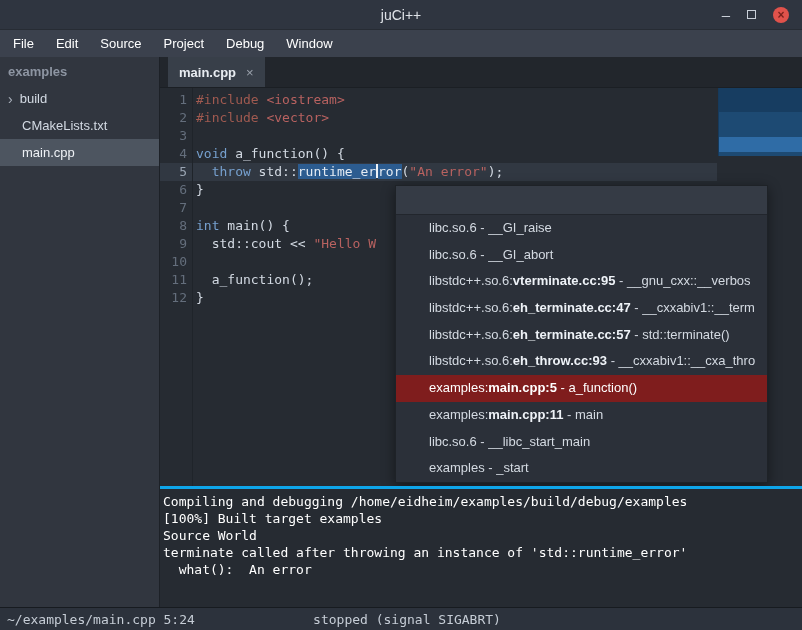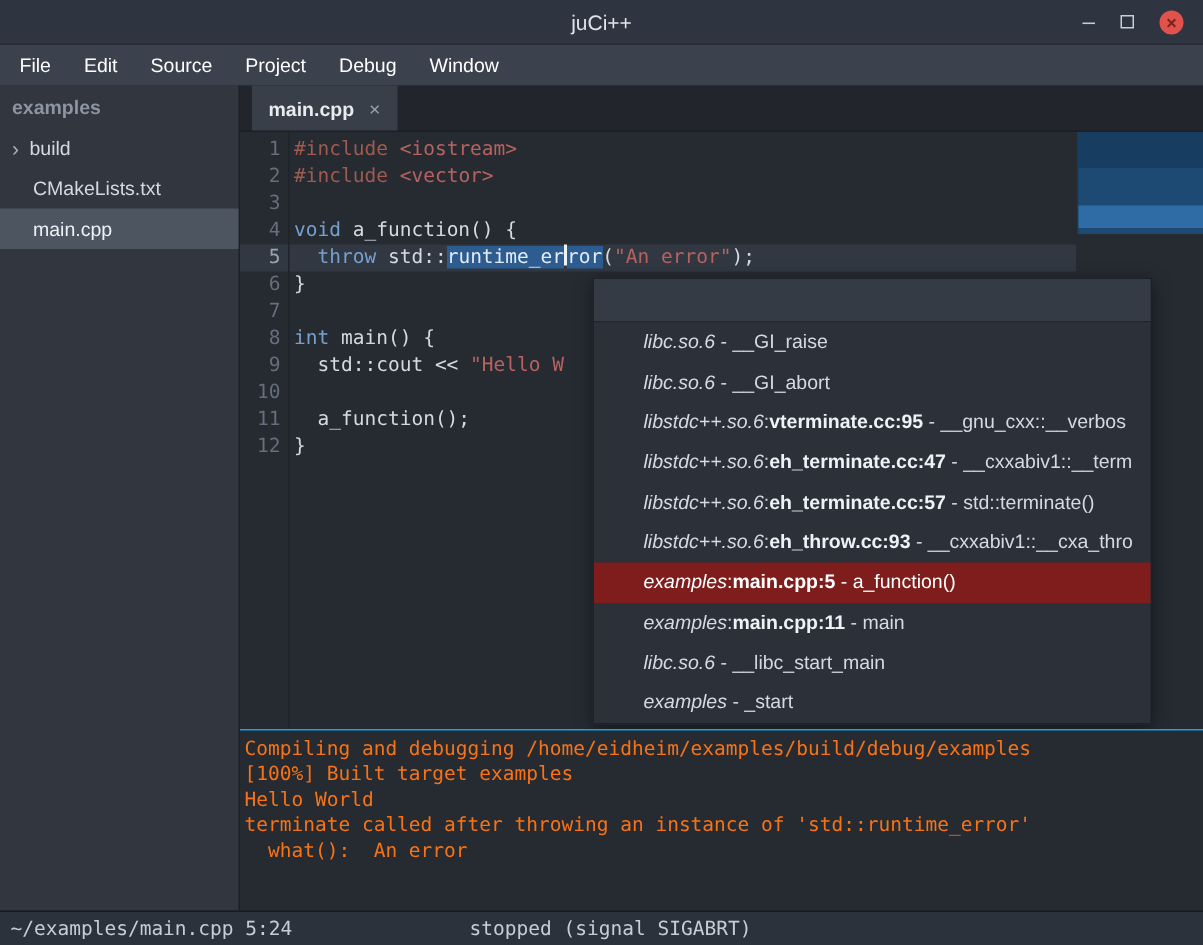--- a/index.html
+++ b/index.html
@@ -76,29 +76,29 @@
                              background:#2f6ca6; }
 
   
   .backtrace { position:absolute; left:235px; top:97px; width:373px;
                background:#2b3039; border:1px solid #1e2227;
                box-shadow:0 3px 12px rgba(0,0,0,0.45);
                font-family:"Liberation Sans",sans-serif; }
   .backtrace-header { height:29px; background:#353b45; border-bottom:1px solid #22262d; }
   .frame { height:26.7px; line-height:26.7px; padding-left:33px; font-size:13px;
            color:#d4dae2; white-space:pre; overflow:hidden; }
-  .frame .mod { font-style:italic; }
+  .frame .mod { }
   .frame .loc { font-weight:bold; color:#eef2f7; }
   .frame.selected { background:#7f1d1d; color:#ffffff; }
   .frame.selected .loc { color:#ffffff; }
 
   
-  .terminal { flex:0 0 121px; background:#262b32; border-top:1px solid #0ea5e9;
+  .terminal { flex:0 0 121px; background:#262b32; border-top:3px solid #0ea5e9;
               font-family:"DejaVu Sans Mono",monospace; font-size:13px;
-              color:#f97316; padding:4px 3px; overflow:hidden; }
+              color:#ffffff; padding:4px 3px; overflow:hidden; }
   .tline { white-space:pre; height:17px; line-height:17px; }
 
   
   .statusbar { flex:0 0 23px; background:#2c323c; border-top:1px solid #171b20;
                display:flex; align-items:center; position:relative;
                font-family:"DejaVu Sans Mono",monospace; font-size:13px; color:#c6cdd6; }
   .status-left { padding-left:7px; z-index:1; }
   .status-center { position:absolute; left:12px; right:0; text-align:center; }
 </style>
 </head>
@@ -222,21 +222,21 @@
               <div class="frame"><span class="mod">libc.so.6</span> - __libc_start_main</div>
               <div class="frame"><span class="mod">examples</span> - _start</div>
             </div>
         </div>
       </div>
 
       <div class="terminal">
         <div>
             <div class="tline">Compiling and debugging /home/eidheim/examples/build/debug/examples</div>
             <div class="tline">[100%] Built target examples</div>
-            <div class="tline">Hello World</div>
+            <div class="tline">Source World</div>
             <div class="tline">terminate called after throwing an instance of 'std::runtime_error'</div>
             <div class="tline">  what():  An error</div>
           </div>
       </div>
 
     </div>
   </div>
 
   <div class="statusbar">
     <span class="status-left">~/examples/main.cpp 5:24</span>

